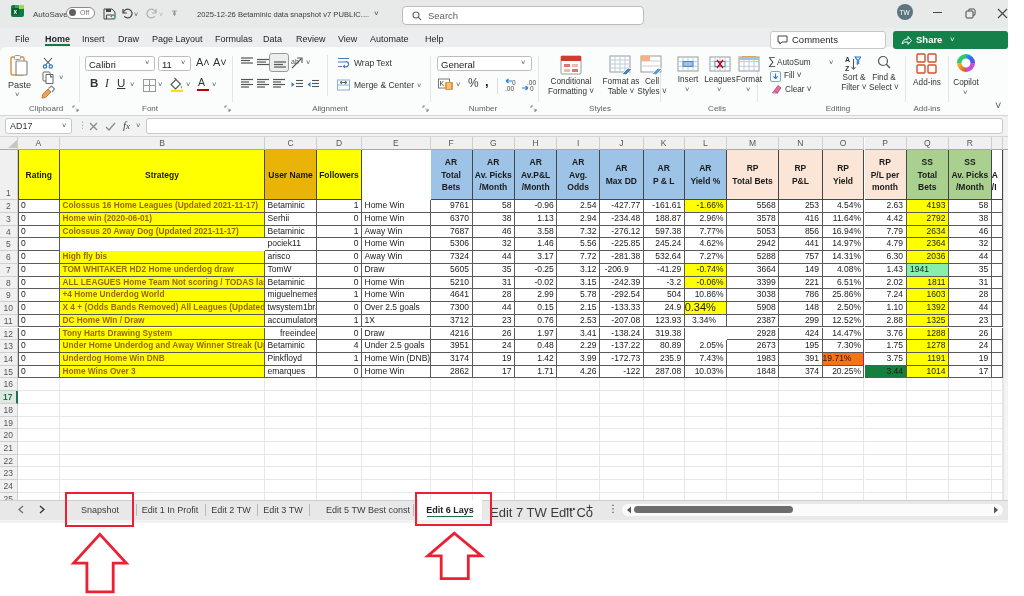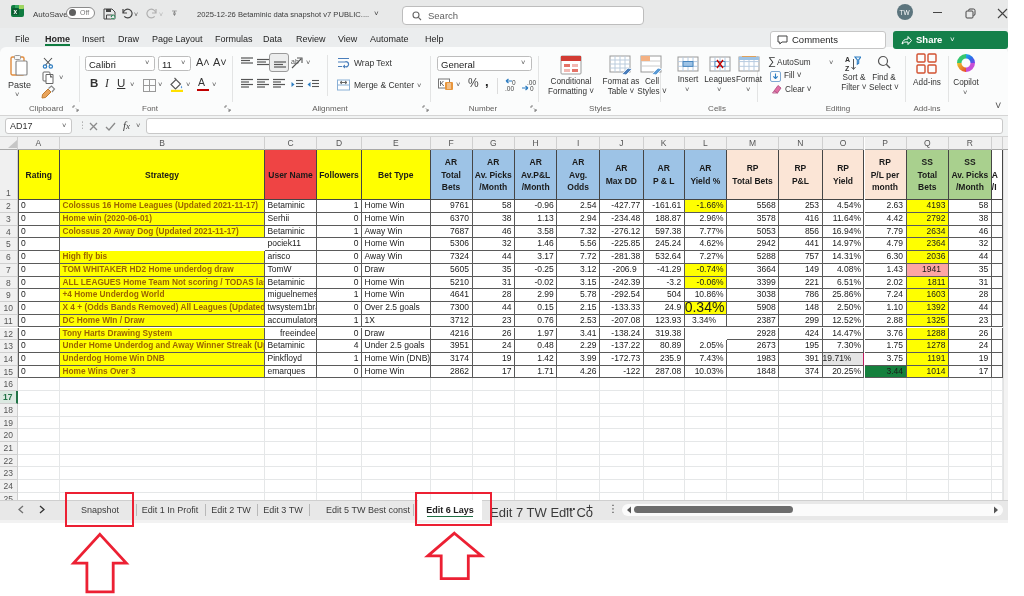--- a/index.html
+++ b/index.html
@@ -420,28 +420,25 @@
       <div class="abs " style="left:0px;top:317.70000000000005px;width:17.5px;height:12.72px;background:#f0f0f0;border-right:1px solid #cfcfcf;border-bottom:1px solid #cfcfcf;font-size:8.5px;color:#555;text-align:center;line-height:12.72px;">22</div>
       <div class="abs " style="left:0px;top:330.42px;width:17.5px;height:12.72px;background:#f0f0f0;border-right:1px solid #cfcfcf;border-bottom:1px solid #cfcfcf;font-size:8.5px;color:#555;text-align:center;line-height:12.72px;">23</div>
       <div class="abs " style="left:0px;top:343.14000000000004px;width:17.5px;height:12.72px;background:#f0f0f0;border-right:1px solid #cfcfcf;border-bottom:1px solid #cfcfcf;font-size:8.5px;color:#555;text-align:center;line-height:12.72px;">24</div>
       <div class="abs " style="left:0px;top:355.86px;width:17.5px;height:12.72px;background:#f0f0f0;border-right:1px solid #cfcfcf;border-bottom:1px solid #cfcfcf;font-size:8.5px;color:#555;text-align:center;line-height:12.72px;">25</div>
       <div class="abs " style="left:17.5px;top:13.0px;width:42.5px;height:50.30000000000001px;background:#ffff00;border-left:1px solid #454545;border-right:1px solid #454545;border-bottom:1px solid #454545;font-size:8.5px;font-weight:bold;color:#1a1a1a;text-align:center;line-height:12.2px;display:flex;align-items:center;justify-content:center;overflow:hidden;">
         <div style="width:100%;">Rating</div>
       </div>
       <div class="abs " style="left:60px;top:13.0px;width:205px;height:50.30000000000001px;background:#ffff00;border-right:1px solid #454545;border-bottom:1px solid #454545;font-size:8.5px;font-weight:bold;color:#1a1a1a;text-align:center;line-height:12.2px;display:flex;align-items:center;justify-content:center;overflow:hidden;">
         <div style="width:100%;">Strategy</div>
       </div>
-      <div class="abs " style="left:265px;top:13.0px;width:52px;height:50.30000000000001px;background:#ef4444;border-right:1px solid #454545;border-bottom:1px solid #454545;font-size:8.5px;font-weight:bold;color:#1a1a1a;text-align:center;line-height:12.2px;display:flex;align-items:center;justify-content:flex-end;overflow:hidden;">
+      <div class="abs " style="left:265px;top:13.0px;width:52px;height:50.30000000000001px;background:#eab308;border-right:1px solid #454545;border-bottom:1px solid #454545;font-size:8.5px;font-weight:bold;color:#1a1a1a;text-align:center;line-height:12.2px;display:flex;align-items:center;justify-content:flex-end;overflow:hidden;">
         <div style="width:100%;">User Name</div>
       </div>
       <div class="abs " style="left:317px;top:13.0px;width:45px;height:50.30000000000001px;background:#ffff00;border-right:1px solid #454545;border-bottom:1px solid #454545;font-size:8.5px;font-weight:bold;color:#1a1a1a;text-align:center;line-height:12.2px;display:flex;align-items:center;justify-content:center;overflow:hidden;">
         <div style="width:100%;">Followers</div>
-      </div>
-      <div class="abs " style="left:362px;top:13.0px;width:68.5px;height:50.30000000000001px;background:#ffff00;border-right:1px solid #454545;border-bottom:1px solid #454545;font-size:8.5px;font-weight:bold;color:#1a1a1a;text-align:center;line-height:12.2px;display:flex;align-items:center;justify-content:center;overflow:hidden;">
-        <div style="width:100%;">Bet Type</div>
       </div>
       <div class="abs " style="left:430.5px;top:13.0px;width:42.0px;height:50.30000000000001px;background:#9dc3e6;border-right:1px solid #454545;border-bottom:1px solid #454545;font-size:8.5px;font-weight:bold;color:#1a1a1a;text-align:center;line-height:12.2px;display:flex;align-items:center;justify-content:center;overflow:hidden;">
         <div style="width:100%;">AR<br>Total<br>Bets</div>
       </div>
       <div class="abs " style="left:472.5px;top:13.0px;width:42.5px;height:50.30000000000001px;background:#9dc3e6;border-right:1px solid #454545;border-bottom:1px solid #454545;font-size:8.5px;font-weight:bold;color:#1a1a1a;text-align:center;line-height:12.2px;display:flex;align-items:center;justify-content:center;overflow:hidden;">
         <div style="width:100%;">AR<br>Av. Picks<br>/Month</div>
       </div>
       <div class="abs " style="left:515px;top:13.0px;width:42.299999999999955px;height:50.30000000000001px;background:#9dc3e6;border-right:1px solid #454545;border-bottom:1px solid #454545;font-size:8.5px;font-weight:bold;color:#1a1a1a;text-align:center;line-height:12.2px;display:flex;align-items:center;justify-content:center;overflow:hidden;">
         <div style="width:100%;">AR<br>Av.P&amp;L<br>/Month</div>
       </div>
@@ -574,28 +571,28 @@
       <div class="abs " style="left:991.8px;top:114.18px;width:11.400000000000091px;height:12.72px;font-size:8.5px;color:#1a1a1a;line-height:11.72px;overflow:hidden;white-space:nowrap;border-right:1px solid #5a5a5a;border-bottom:1px solid #5a5a5a;background:#fff;"></div>
       <div class="abs " style="left:17.5px;top:126.90000000000003px;width:42.5px;height:12.72px;font-size:8.5px;color:#1a1a1a;line-height:11.72px;overflow:hidden;white-space:nowrap;border-right:1px solid #5a5a5a;border-bottom:1px solid #5a5a5a;background:#fff;padding-left:2.5px;border-left:1px solid #5a5a5a;">0</div>
       <div class="abs " style="left:60px;top:126.90000000000003px;width:205px;height:12.72px;font-size:8.5px;color:#1a1a1a;line-height:11.72px;overflow:hidden;white-space:nowrap;border-right:1px solid #5a5a5a;border-bottom:1px solid #5a5a5a;background:#ffff00;padding-left:2.5px;color:#9c6500;font-weight:bold;font-size:8.3px;">TOM WHITAKER HD2 Home underdog draw</div>
       <div class="abs " style="left:265px;top:126.90000000000003px;width:52px;height:12.72px;font-size:8.5px;color:#1a1a1a;line-height:11.72px;overflow:hidden;white-space:nowrap;border-right:1px solid #5a5a5a;border-bottom:1px solid #5a5a5a;background:#fff;padding-left:2.5px;">TomW</div>
       <div class="abs " style="left:317px;top:126.90000000000003px;width:45px;height:12.72px;font-size:8.5px;color:#1a1a1a;line-height:11.72px;overflow:hidden;white-space:nowrap;border-right:1px solid #5a5a5a;border-bottom:1px solid #5a5a5a;background:#fff;padding-right:2.5px;text-align:right;">0</div>
       <div class="abs " style="left:362px;top:126.90000000000003px;width:68.5px;height:12.72px;font-size:8.5px;color:#1a1a1a;line-height:11.72px;overflow:hidden;white-space:nowrap;border-right:1px solid #5a5a5a;border-bottom:1px solid #5a5a5a;background:#fff;padding-left:2.5px;">Draw</div>
       <div class="abs " style="left:430.5px;top:126.90000000000003px;width:42.0px;height:12.72px;font-size:8.5px;color:#1a1a1a;line-height:11.72px;overflow:hidden;white-space:nowrap;border-right:1px solid #5a5a5a;border-bottom:1px solid #5a5a5a;background:#fff;padding-right:2.5px;text-align:right;">5605</div>
       <div class="abs " style="left:472.5px;top:126.90000000000003px;width:42.5px;height:12.72px;font-size:8.5px;color:#1a1a1a;line-height:11.72px;overflow:hidden;white-space:nowrap;border-right:1px solid #5a5a5a;border-bottom:1px solid #5a5a5a;background:#fff;padding-right:2.5px;text-align:right;">35</div>
       <div class="abs " style="left:515px;top:126.90000000000003px;width:42.299999999999955px;height:12.72px;font-size:8.5px;color:#1a1a1a;line-height:11.72px;overflow:hidden;white-space:nowrap;border-right:1px solid #5a5a5a;border-bottom:1px solid #5a5a5a;background:#fff;padding-right:2.5px;text-align:right;">-0.25</div>
       <div class="abs " style="left:557.3px;top:126.90000000000003px;width:42.700000000000045px;height:12.72px;font-size:8.5px;color:#1a1a1a;line-height:11.72px;overflow:hidden;white-space:nowrap;border-right:1px solid #5a5a5a;border-bottom:1px solid #5a5a5a;background:#fff;padding-right:2.5px;text-align:right;">3.12</div>
-      <div class="abs " style="left:600px;top:126.90000000000003px;width:43.700000000000045px;height:12.72px;font-size:8.5px;color:#1a1a1a;line-height:11.72px;overflow:hidden;white-space:nowrap;border-right:1px solid #5a5a5a;border-bottom:1px solid #5a5a5a;background:#fff;padding-right:6px;text-align:right;">-206.9</div>
+      <div class="abs " style="left:600px;top:126.90000000000003px;width:43.700000000000045px;height:12.72px;font-size:8.5px;color:#1a1a1a;line-height:11.72px;overflow:hidden;white-space:nowrap;border-right:1px solid #5a5a5a;border-bottom:1px solid #5a5a5a;background:#fff;padding-right:14px;text-align:right;">-206.9</div>
       <div class="abs " style="left:643.7px;top:126.90000000000003px;width:41.0px;height:12.72px;font-size:8.5px;color:#1a1a1a;line-height:11.72px;overflow:hidden;white-space:nowrap;border-right:1px solid #5a5a5a;border-bottom:1px solid #5a5a5a;background:#fff;padding-right:2.5px;text-align:right;">-41.29</div>
       <div class="abs " style="left:684.7px;top:126.90000000000003px;width:42.299999999999955px;height:12.72px;font-size:8.5px;color:#1a1a1a;line-height:11.72px;overflow:hidden;white-space:nowrap;border-right:1px solid #5a5a5a;border-bottom:1px solid #5a5a5a;background:#ffff00;padding-right:2.5px;text-align:right;">-0.74%</div>
       <div class="abs " style="left:727px;top:126.90000000000003px;width:52.200000000000045px;height:12.72px;font-size:8.5px;color:#1a1a1a;line-height:11.72px;overflow:hidden;white-space:nowrap;border-right:1px solid #5a5a5a;border-bottom:1px solid #5a5a5a;background:#fff;padding-right:2.5px;text-align:right;">3664</div>
       <div class="abs " style="left:779.2px;top:126.90000000000003px;width:43.39999999999998px;height:12.72px;font-size:8.5px;color:#1a1a1a;line-height:11.72px;overflow:hidden;white-space:nowrap;border-right:1px solid #5a5a5a;border-bottom:1px solid #5a5a5a;background:#fff;padding-right:2.5px;text-align:right;">149</div>
       <div class="abs " style="left:822.6px;top:126.90000000000003px;width:41.89999999999998px;height:12.72px;font-size:8.5px;color:#1a1a1a;line-height:11.72px;overflow:hidden;white-space:nowrap;border-right:1px solid #5a5a5a;border-bottom:1px solid #5a5a5a;background:#fff;padding-right:2.5px;text-align:right;">4.08%</div>
       <div class="abs " style="left:864.5px;top:126.90000000000003px;width:42.0px;height:12.72px;font-size:8.5px;color:#1a1a1a;line-height:11.72px;overflow:hidden;white-space:nowrap;border-right:1px solid #5a5a5a;border-bottom:1px solid #5a5a5a;background:#fff;padding-right:2.5px;text-align:right;">1.43</div>
-      <div class="abs " style="left:906.5px;top:126.90000000000003px;width:42.5px;height:12.72px;font-size:8.5px;color:#1a1a1a;line-height:11.72px;overflow:hidden;white-space:nowrap;border-right:1px solid #5a5a5a;border-bottom:1px solid #5a5a5a;background:#fca5a5;padding-right:7px;text-align:right;">1941</div>
+      <div class="abs " style="left:906.5px;top:126.90000000000003px;width:42.5px;height:12.72px;font-size:8.5px;color:#1a1a1a;line-height:11.72px;overflow:hidden;white-space:nowrap;border-right:1px solid #5a5a5a;border-bottom:1px solid #5a5a5a;background:#86efac;padding-right:19px;text-align:right;">1941</div>
       <div class="abs " style="left:949px;top:126.90000000000003px;width:42.799999999999955px;height:12.72px;font-size:8.5px;color:#1a1a1a;line-height:11.72px;overflow:hidden;white-space:nowrap;border-right:1px solid #5a5a5a;border-bottom:1px solid #5a5a5a;background:#fff;padding-right:2.5px;text-align:right;">35</div>
       <div class="abs " style="left:991.8px;top:126.90000000000003px;width:11.400000000000091px;height:12.72px;font-size:8.5px;color:#1a1a1a;line-height:11.72px;overflow:hidden;white-space:nowrap;border-right:1px solid #5a5a5a;border-bottom:1px solid #5a5a5a;background:#fff;"></div>
       <div class="abs " style="left:17.5px;top:139.62px;width:42.5px;height:12.72px;font-size:8.5px;color:#1a1a1a;line-height:11.72px;overflow:hidden;white-space:nowrap;border-right:1px solid #5a5a5a;border-bottom:1px solid #5a5a5a;background:#fff;padding-left:2.5px;border-left:1px solid #5a5a5a;">0</div>
       <div class="abs " style="left:60px;top:139.62px;width:205px;height:12.72px;font-size:8.5px;color:#1a1a1a;line-height:11.72px;overflow:hidden;white-space:nowrap;border-right:1px solid #5a5a5a;border-bottom:1px solid #5a5a5a;background:#ffff00;padding-left:2.5px;color:#9c6500;font-weight:bold;font-size:8.3px;">ALL LEAGUES Home Team Not scoring / TODAS las Lig</div>
       <div class="abs " style="left:265px;top:139.62px;width:52px;height:12.72px;font-size:8.5px;color:#1a1a1a;line-height:11.72px;overflow:hidden;white-space:nowrap;border-right:1px solid #5a5a5a;border-bottom:1px solid #5a5a5a;background:#fff;padding-left:2.5px;">Betaminic</div>
       <div class="abs " style="left:317px;top:139.62px;width:45px;height:12.72px;font-size:8.5px;color:#1a1a1a;line-height:11.72px;overflow:hidden;white-space:nowrap;border-right:1px solid #5a5a5a;border-bottom:1px solid #5a5a5a;background:#fff;padding-right:2.5px;text-align:right;">0</div>
       <div class="abs " style="left:362px;top:139.62px;width:68.5px;height:12.72px;font-size:8.5px;color:#1a1a1a;line-height:11.72px;overflow:hidden;white-space:nowrap;border-right:1px solid #5a5a5a;border-bottom:1px solid #5a5a5a;background:#fff;padding-left:2.5px;">Home Win</div>
       <div class="abs " style="left:430.5px;top:139.62px;width:42.0px;height:12.72px;font-size:8.5px;color:#1a1a1a;line-height:11.72px;overflow:hidden;white-space:nowrap;border-right:1px solid #5a5a5a;border-bottom:1px solid #5a5a5a;background:#fff;padding-right:2.5px;text-align:right;">5210</div>
       <div class="abs " style="left:472.5px;top:139.62px;width:42.5px;height:12.72px;font-size:8.5px;color:#1a1a1a;line-height:11.72px;overflow:hidden;white-space:nowrap;border-right:1px solid #5a5a5a;border-bottom:1px solid #5a5a5a;background:#fff;padding-right:2.5px;text-align:right;">31</div>
       <div class="abs " style="left:515px;top:139.62px;width:42.299999999999955px;height:12.72px;font-size:8.5px;color:#1a1a1a;line-height:11.72px;overflow:hidden;white-space:nowrap;border-right:1px solid #5a5a5a;border-bottom:1px solid #5a5a5a;background:#fff;padding-right:2.5px;text-align:right;">-0.02</div>
@@ -633,21 +630,21 @@
       <div class="abs " style="left:60px;top:165.06px;width:205px;height:12.72px;font-size:8.5px;color:#1a1a1a;line-height:11.72px;overflow:hidden;white-space:nowrap;border-right:1px solid #5a5a5a;border-bottom:1px solid #5a5a5a;background:#ffff00;padding-left:2.5px;color:#9c6500;font-weight:bold;font-size:8.3px;">X 4 + (Odds Bands Removed) All Leagues (Updated 20</div>
       <div class="abs " style="left:265px;top:165.06px;width:52px;height:12.72px;font-size:8.5px;color:#1a1a1a;line-height:11.72px;overflow:hidden;white-space:nowrap;border-right:1px solid #5a5a5a;border-bottom:1px solid #5a5a5a;background:#fff;padding-left:2.5px;">twsystem1bra</div>
       <div class="abs " style="left:317px;top:165.06px;width:45px;height:12.72px;font-size:8.5px;color:#1a1a1a;line-height:11.72px;overflow:hidden;white-space:nowrap;border-right:1px solid #5a5a5a;border-bottom:1px solid #5a5a5a;background:#fff;padding-right:2.5px;text-align:right;">0</div>
       <div class="abs " style="left:362px;top:165.06px;width:68.5px;height:12.72px;font-size:8.5px;color:#1a1a1a;line-height:11.72px;overflow:hidden;white-space:nowrap;border-right:1px solid #5a5a5a;border-bottom:1px solid #5a5a5a;background:#fff;padding-left:2.5px;">Over 2.5 goals</div>
       <div class="abs " style="left:430.5px;top:165.06px;width:42.0px;height:12.72px;font-size:8.5px;color:#1a1a1a;line-height:11.72px;overflow:hidden;white-space:nowrap;border-right:1px solid #5a5a5a;border-bottom:1px solid #5a5a5a;background:#fff;padding-right:2.5px;text-align:right;">7300</div>
       <div class="abs " style="left:472.5px;top:165.06px;width:42.5px;height:12.72px;font-size:8.5px;color:#1a1a1a;line-height:11.72px;overflow:hidden;white-space:nowrap;border-right:1px solid #5a5a5a;border-bottom:1px solid #5a5a5a;background:#fff;padding-right:2.5px;text-align:right;">44</div>
       <div class="abs " style="left:515px;top:165.06px;width:42.299999999999955px;height:12.72px;font-size:8.5px;color:#1a1a1a;line-height:11.72px;overflow:hidden;white-space:nowrap;border-right:1px solid #5a5a5a;border-bottom:1px solid #5a5a5a;background:#fff;padding-right:2.5px;text-align:right;">0.15</div>
       <div class="abs " style="left:557.3px;top:165.06px;width:42.700000000000045px;height:12.72px;font-size:8.5px;color:#1a1a1a;line-height:11.72px;overflow:hidden;white-space:nowrap;border-right:1px solid #5a5a5a;border-bottom:1px solid #5a5a5a;background:#fff;padding-right:2.5px;text-align:right;">2.15</div>
       <div class="abs " style="left:600px;top:165.06px;width:43.700000000000045px;height:12.72px;font-size:8.5px;color:#1a1a1a;line-height:11.72px;overflow:hidden;white-space:nowrap;border-right:1px solid #5a5a5a;border-bottom:1px solid #5a5a5a;background:#fff;padding-right:2.5px;text-align:right;">-133.33</div>
       <div class="abs " style="left:643.7px;top:165.06px;width:41.0px;height:12.72px;font-size:8.5px;color:#1a1a1a;line-height:11.72px;overflow:hidden;white-space:nowrap;border-right:1px solid #5a5a5a;border-bottom:1px solid #5a5a5a;background:#fff;padding-right:2.5px;text-align:right;">24.9</div>
-      <div class="abs " style="left:684.7px;top:165.06px;width:42.299999999999955px;height:12.72px;font-size:14px;color:#1a1a1a;line-height:11.72px;overflow:hidden;white-space:nowrap;border-right:1px solid #5a5a5a;border-bottom:1px solid #5a5a5a;background:#ffff00;padding-right:13px;text-align:right;">0.34%</div>
+      <div class="abs " style="left:684.7px;top:165.06px;width:42.299999999999955px;height:12.72px;font-size:11px;color:#1a1a1a;line-height:11.72px;overflow:hidden;white-space:nowrap;border-right:1px solid #5a5a5a;border-bottom:1px solid #5a5a5a;background:#ffff00;padding-right:13px;text-align:right;">0.34%</div>
       <div class="abs " style="left:727px;top:165.06px;width:52.200000000000045px;height:12.72px;font-size:8.5px;color:#1a1a1a;line-height:11.72px;overflow:hidden;white-space:nowrap;border-right:1px solid #5a5a5a;border-bottom:1px solid #5a5a5a;background:#fff;padding-right:2.5px;text-align:right;">5908</div>
       <div class="abs " style="left:779.2px;top:165.06px;width:43.39999999999998px;height:12.72px;font-size:8.5px;color:#1a1a1a;line-height:11.72px;overflow:hidden;white-space:nowrap;border-right:1px solid #5a5a5a;border-bottom:1px solid #5a5a5a;background:#fff;padding-right:2.5px;text-align:right;">148</div>
       <div class="abs " style="left:822.6px;top:165.06px;width:41.89999999999998px;height:12.72px;font-size:8.5px;color:#1a1a1a;line-height:11.72px;overflow:hidden;white-space:nowrap;border-right:1px solid #5a5a5a;border-bottom:1px solid #5a5a5a;background:#fff;padding-right:2.5px;text-align:right;">2.50%</div>
       <div class="abs " style="left:864.5px;top:165.06px;width:42.0px;height:12.72px;font-size:8.5px;color:#1a1a1a;line-height:11.72px;overflow:hidden;white-space:nowrap;border-right:1px solid #5a5a5a;border-bottom:1px solid #5a5a5a;background:#fff;padding-right:2.5px;text-align:right;">1.10</div>
       <div class="abs " style="left:906.5px;top:165.06px;width:42.5px;height:12.72px;font-size:8.5px;color:#1a1a1a;line-height:11.72px;overflow:hidden;white-space:nowrap;border-right:1px solid #5a5a5a;border-bottom:1px solid #5a5a5a;background:#ffff00;padding-right:2.5px;text-align:right;">1392</div>
       <div class="abs " style="left:949px;top:165.06px;width:42.799999999999955px;height:12.72px;font-size:8.5px;color:#1a1a1a;line-height:11.72px;overflow:hidden;white-space:nowrap;border-right:1px solid #5a5a5a;border-bottom:1px solid #5a5a5a;background:#fff;padding-right:2.5px;text-align:right;">44</div>
       <div class="abs " style="left:991.8px;top:165.06px;width:11.400000000000091px;height:12.72px;font-size:8.5px;color:#1a1a1a;line-height:11.72px;overflow:hidden;white-space:nowrap;border-right:1px solid #5a5a5a;border-bottom:1px solid #5a5a5a;background:#fff;"></div>
       <div class="abs " style="left:17.5px;top:177.78000000000003px;width:42.5px;height:12.72px;font-size:8.5px;color:#1a1a1a;line-height:11.72px;overflow:hidden;white-space:nowrap;border-right:1px solid #5a5a5a;border-bottom:1px solid #5a5a5a;background:#fff;padding-left:2.5px;border-left:1px solid #5a5a5a;">0</div>
       <div class="abs " style="left:60px;top:177.78000000000003px;width:205px;height:12.72px;font-size:8.5px;color:#1a1a1a;line-height:11.72px;overflow:hidden;white-space:nowrap;border-right:1px solid #5a5a5a;border-bottom:1px solid #5a5a5a;background:#ffff00;padding-left:2.5px;color:#9c6500;font-weight:bold;font-size:8.3px;">DC Home WIn / Draw</div>
       <div class="abs " style="left:265px;top:177.78000000000003px;width:52px;height:12.72px;font-size:8.5px;color:#1a1a1a;line-height:11.72px;overflow:hidden;white-space:nowrap;border-right:1px solid #5a5a5a;border-bottom:1px solid #5a5a5a;background:#fff;padding-left:2.5px;">accumulators</div>
@@ -712,21 +709,21 @@
       <div class="abs " style="left:362px;top:215.94000000000005px;width:68.5px;height:12.72px;font-size:8.5px;color:#1a1a1a;line-height:11.72px;overflow:hidden;white-space:nowrap;border-right:1px solid #5a5a5a;border-bottom:1px solid #5a5a5a;background:#fff;padding-left:2.5px;">Home Win (DNB)</div>
       <div class="abs " style="left:430.5px;top:215.94000000000005px;width:42.0px;height:12.72px;font-size:8.5px;color:#1a1a1a;line-height:11.72px;overflow:hidden;white-space:nowrap;border-right:1px solid #5a5a5a;border-bottom:1px solid #5a5a5a;background:#fff;padding-right:2.5px;text-align:right;">3174</div>
       <div class="abs " style="left:472.5px;top:215.94000000000005px;width:42.5px;height:12.72px;font-size:8.5px;color:#1a1a1a;line-height:11.72px;overflow:hidden;white-space:nowrap;border-right:1px solid #5a5a5a;border-bottom:1px solid #5a5a5a;background:#fff;padding-right:2.5px;text-align:right;">19</div>
       <div class="abs " style="left:515px;top:215.94000000000005px;width:42.299999999999955px;height:12.72px;font-size:8.5px;color:#1a1a1a;line-height:11.72px;overflow:hidden;white-space:nowrap;border-right:1px solid #5a5a5a;border-bottom:1px solid #5a5a5a;background:#fff;padding-right:2.5px;text-align:right;">1.42</div>
       <div class="abs " style="left:557.3px;top:215.94000000000005px;width:42.700000000000045px;height:12.72px;font-size:8.5px;color:#1a1a1a;line-height:11.72px;overflow:hidden;white-space:nowrap;border-right:1px solid #5a5a5a;border-bottom:1px solid #5a5a5a;background:#fff;padding-right:2.5px;text-align:right;">3.99</div>
       <div class="abs " style="left:600px;top:215.94000000000005px;width:43.700000000000045px;height:12.72px;font-size:8.5px;color:#1a1a1a;line-height:11.72px;overflow:hidden;white-space:nowrap;border-right:1px solid #5a5a5a;border-bottom:1px solid #5a5a5a;background:#fff;padding-right:2.5px;text-align:right;">-172.73</div>
       <div class="abs " style="left:643.7px;top:215.94000000000005px;width:41.0px;height:12.72px;font-size:8.5px;color:#1a1a1a;line-height:11.72px;overflow:hidden;white-space:nowrap;border-right:1px solid #5a5a5a;border-bottom:1px solid #5a5a5a;background:#fff;padding-right:2.5px;text-align:right;">235.9</div>
       <div class="abs " style="left:684.7px;top:215.94000000000005px;width:42.299999999999955px;height:12.72px;font-size:8.5px;color:#1a1a1a;line-height:11.72px;overflow:hidden;white-space:nowrap;border-right:1px solid #5a5a5a;border-bottom:1px solid #5a5a5a;background:#fff;padding-right:2.5px;text-align:right;">7.43%</div>
       <div class="abs " style="left:727px;top:215.94000000000005px;width:52.200000000000045px;height:12.72px;font-size:8.5px;color:#1a1a1a;line-height:11.72px;overflow:hidden;white-space:nowrap;border-right:1px solid #5a5a5a;border-bottom:1px solid #5a5a5a;background:#fff;padding-right:2.5px;text-align:right;">1983</div>
       <div class="abs " style="left:779.2px;top:215.94000000000005px;width:43.39999999999998px;height:12.72px;font-size:8.5px;color:#1a1a1a;line-height:11.72px;overflow:hidden;white-space:nowrap;border-right:1px solid #5a5a5a;border-bottom:1px solid #5a5a5a;background:#fff;padding-right:2.5px;text-align:right;">391</div>
-      <div class="abs " style="left:822.6px;top:215.94000000000005px;width:41.89999999999998px;height:12.72px;font-size:8.5px;color:#1a1a1a;line-height:11.72px;overflow:hidden;white-space:nowrap;border-right:1px solid #be185d;border-bottom:1px solid #5a5a5a;background:#e5e5e5;padding-right:18px;text-align:right;">19.71%</div>
+      <div class="abs " style="left:822.6px;top:215.94000000000005px;width:41.89999999999998px;height:12.72px;font-size:8.5px;color:#1a1a1a;line-height:11.72px;overflow:hidden;white-space:nowrap;border-right:1px solid #be185d;border-bottom:1px solid #5a5a5a;background:#f97316;padding-right:18px;text-align:right;">19.71%</div>
       <div class="abs " style="left:864.5px;top:215.94000000000005px;width:42.0px;height:12.72px;font-size:8.5px;color:#1a1a1a;line-height:11.72px;overflow:hidden;white-space:nowrap;border-right:1px solid #5a5a5a;border-bottom:1px solid #5a5a5a;background:#fff;padding-right:2.5px;text-align:right;">3.75</div>
       <div class="abs " style="left:906.5px;top:215.94000000000005px;width:42.5px;height:12.72px;font-size:8.5px;color:#1a1a1a;line-height:11.72px;overflow:hidden;white-space:nowrap;border-right:1px solid #5a5a5a;border-bottom:1px solid #5a5a5a;background:#ffff00;padding-right:2.5px;text-align:right;">1191</div>
       <div class="abs " style="left:949px;top:215.94000000000005px;width:42.799999999999955px;height:12.72px;font-size:8.5px;color:#1a1a1a;line-height:11.72px;overflow:hidden;white-space:nowrap;border-right:1px solid #5a5a5a;border-bottom:1px solid #5a5a5a;background:#fff;padding-right:2.5px;text-align:right;">19</div>
       <div class="abs " style="left:991.8px;top:215.94000000000005px;width:11.400000000000091px;height:12.72px;font-size:8.5px;color:#1a1a1a;line-height:11.72px;overflow:hidden;white-space:nowrap;border-right:1px solid #5a5a5a;border-bottom:1px solid #5a5a5a;background:#fff;"></div>
       <div class="abs " style="left:17.5px;top:228.66000000000003px;width:42.5px;height:12.72px;font-size:8.5px;color:#1a1a1a;line-height:11.72px;overflow:hidden;white-space:nowrap;border-right:1px solid #5a5a5a;border-bottom:1px solid #5a5a5a;background:#fff;padding-left:2.5px;border-left:1px solid #5a5a5a;">0</div>
       <div class="abs " style="left:60px;top:228.66000000000003px;width:205px;height:12.72px;font-size:8.5px;color:#1a1a1a;line-height:11.72px;overflow:hidden;white-space:nowrap;border-right:1px solid #5a5a5a;border-bottom:1px solid #5a5a5a;background:#ffff00;padding-left:2.5px;color:#9c6500;font-weight:bold;font-size:8.3px;">Home Wins Over 3</div>
       <div class="abs " style="left:265px;top:228.66000000000003px;width:52px;height:12.72px;font-size:8.5px;color:#1a1a1a;line-height:11.72px;overflow:hidden;white-space:nowrap;border-right:1px solid #5a5a5a;border-bottom:1px solid #5a5a5a;background:#fff;padding-left:2.5px;">emarques</div>
       <div class="abs " style="left:317px;top:228.66000000000003px;width:45px;height:12.72px;font-size:8.5px;color:#1a1a1a;line-height:11.72px;overflow:hidden;white-space:nowrap;border-right:1px solid #5a5a5a;border-bottom:1px solid #5a5a5a;background:#fff;padding-right:2.5px;text-align:right;">0</div>
       <div class="abs " style="left:362px;top:228.66000000000003px;width:68.5px;height:12.72px;font-size:8.5px;color:#1a1a1a;line-height:11.72px;overflow:hidden;white-space:nowrap;border-right:1px solid #5a5a5a;border-bottom:1px solid #5a5a5a;background:#fff;padding-left:2.5px;">Home Win</div>
       <div class="abs " style="left:430.5px;top:228.66000000000003px;width:42.0px;height:12.72px;font-size:8.5px;color:#1a1a1a;line-height:11.72px;overflow:hidden;white-space:nowrap;border-right:1px solid #5a5a5a;border-bottom:1px solid #5a5a5a;background:#fff;padding-right:2.5px;text-align:right;">2862</div>

